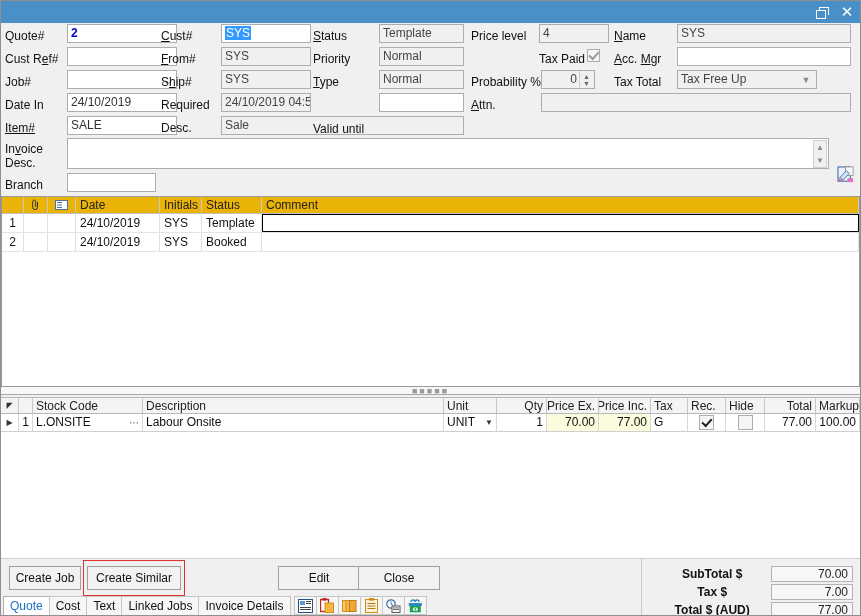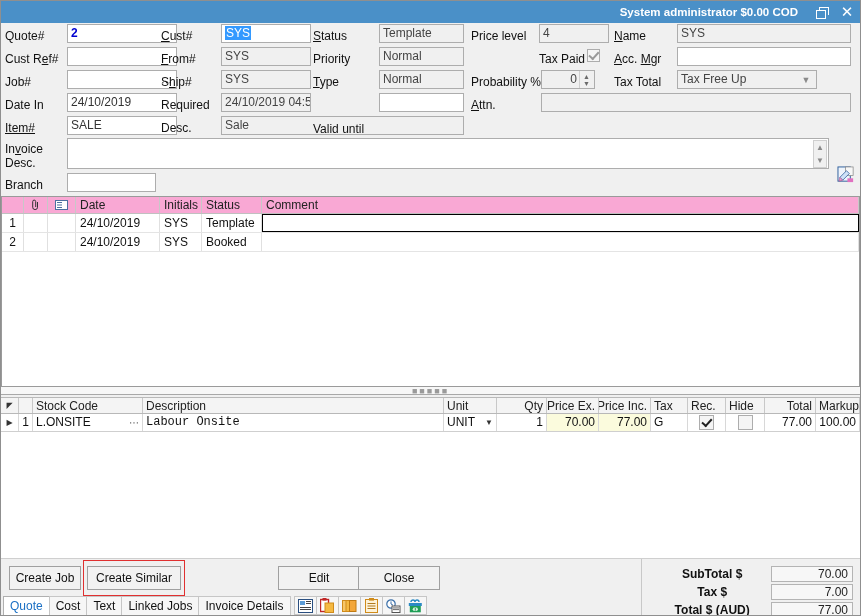--- a/index.html
+++ b/index.html
@@ -123,21 +123,21 @@
   .doc-icon {
     position: absolute; width: 19px; height: 18px;
   }
 
   
   .grid {
     position: absolute; background: #ffffff;
     border: 1px solid #9a9a9a;
   }
   .grid-head {
-    display: flex; height: 17px; background: #f9a8d4;
+    display: flex; height: 17px; background: #eab308;
     border-bottom: 1px solid #c0c0c0;
   }
   .gh {
     border-right: 1px solid #c8c8c8; font-size: 12px; color: #222;
     padding: 0 4px; line-height: 16px; overflow: hidden; white-space: nowrap;
     display: flex; align-items: center;
   }
   .grid-row { display: flex; height: 19px; border-bottom: 1px solid #e4e4e4; }
   .gc {
     border-right: 1px solid #e0e0e0; font-size: 12px; color: #111;
@@ -223,21 +223,20 @@
   }
   .tot-sep { position: absolute; width: 1px; background: #c8c8c8; }
 </style>
 </head>
 <body>
 
 <div id="app">
 
   <div class="titlebar">
     <div class="spacer"></div>
-    <div class="sysinfo">System administrator $0.00 COD</div>
     <div class="tbtn">
       <span class="restore-glyph"></span>
     </div>
     <div class="tbtn">
       <span class="close-glyph">✕</span>
     </div>
   </div>
 
   <div class="form">
 
@@ -436,21 +435,21 @@
 
     <div class="lrow">
       <div class="lc c" style="width:18px;">
         <span class="rowmark">▶</span>
       </div>
       <div class="lc c" style="width:14px;">1</div>
       <div class="lc" style="width:110px; justify-content:space-between;">
         <span>L.ONSITE</span>
         <span style="font-size:10px; color:#555;">⋯</span>
       </div>
-      <div class="lc" style="width:301px;font-family:Liberation Mono, monospace;">Labour Onsite</div>
+      <div class="lc" style="width:301px;">Labour Onsite</div>
       <div class="lc unit" style="width:53px;">
         <span>UNIT</span>
         <span class="unit-arrow">▼</span>
       </div>
       <div class="lc r" style="width:50px;">1</div>
       <div class="lc r yellow" style="width:52px;">70.00</div>
       <div class="lc r yellow" style="width:52px;">77.00</div>
       <div class="lc" style="width:37px;">G</div>
       <div class="lc c" style="width:38px;">
         <span class="chk dark on big" style="position:relative;"></span>

